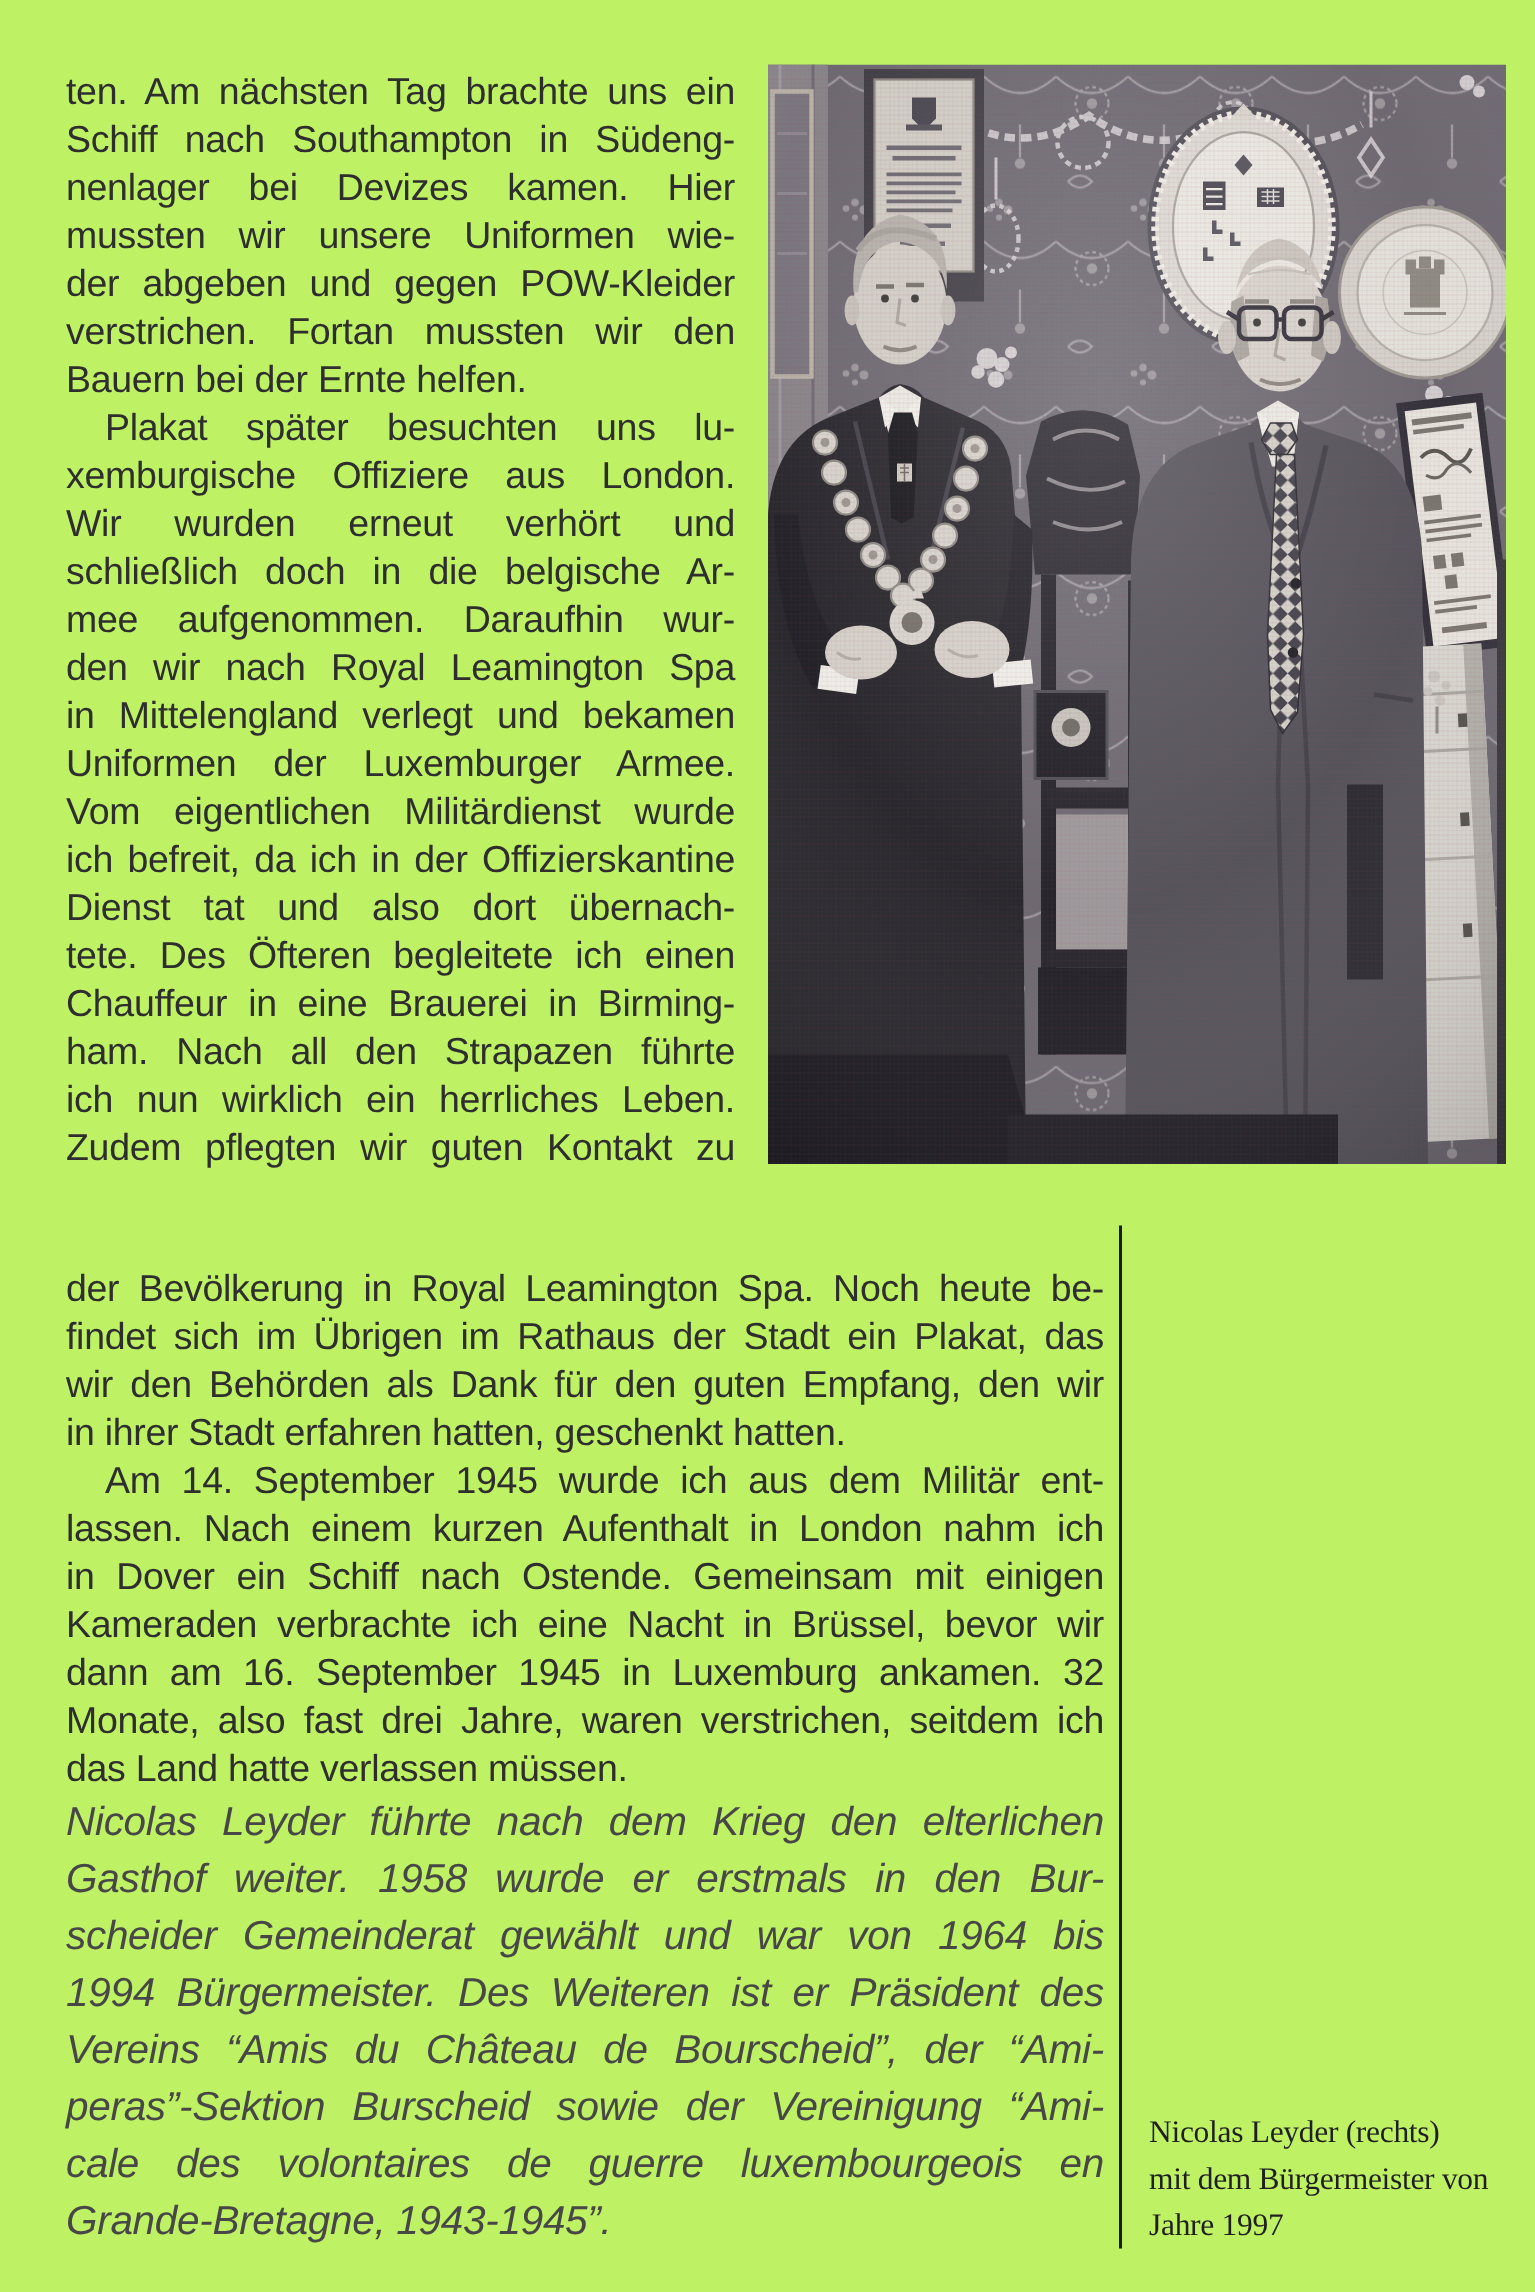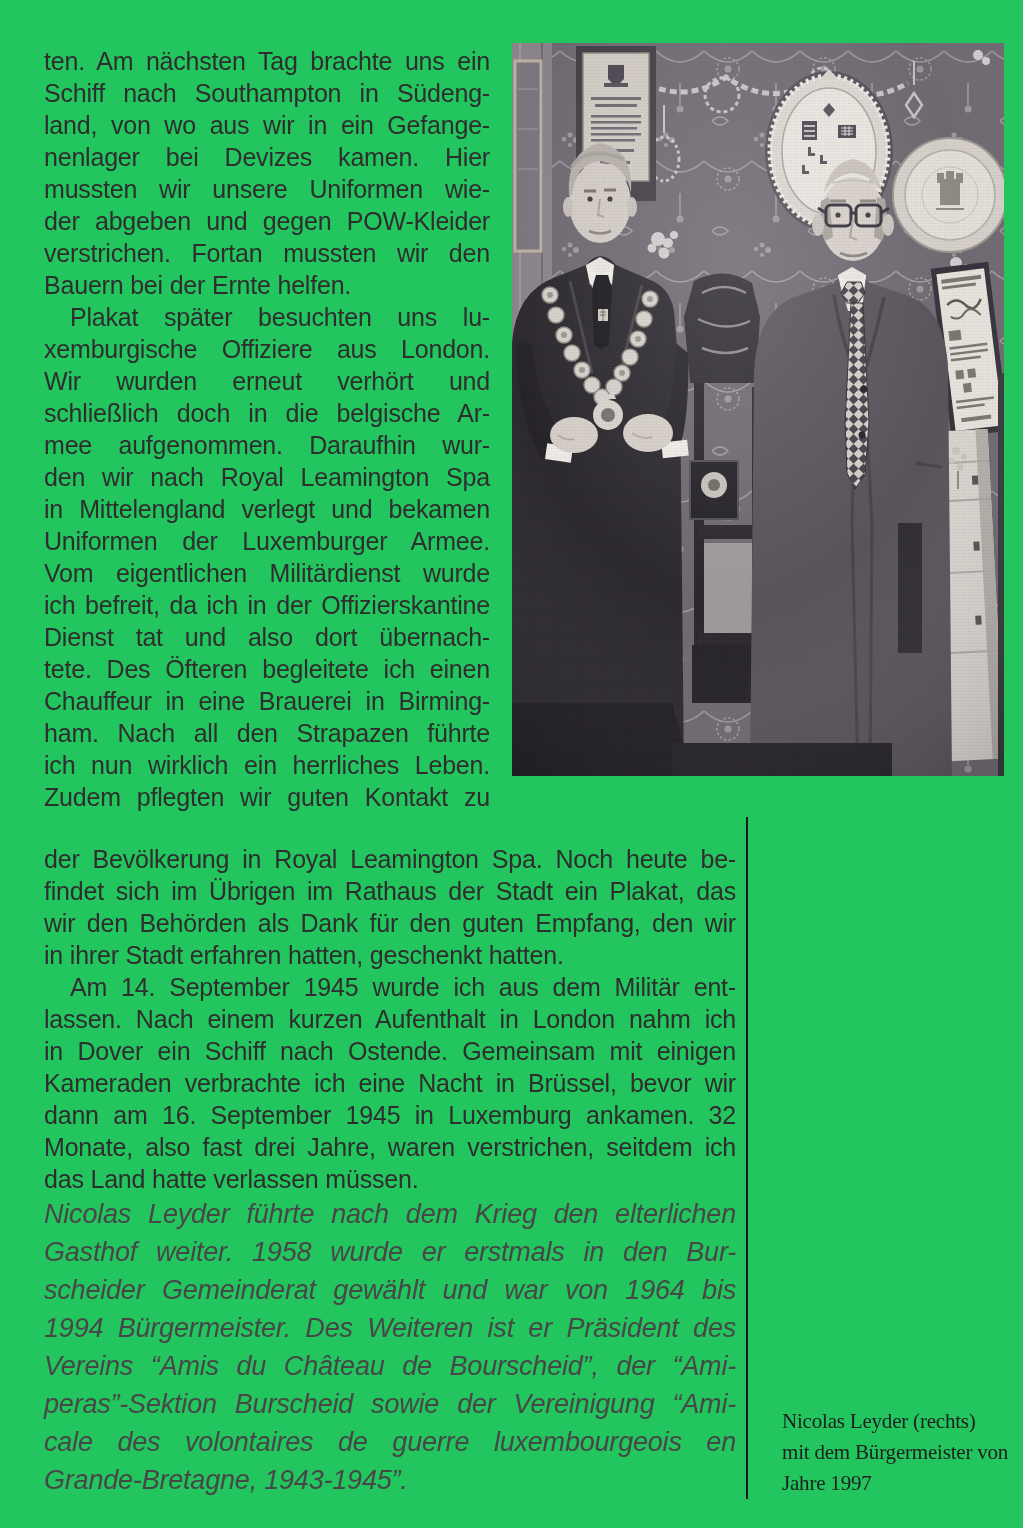--- a/index.html
+++ b/index.html
@@ -1,19 +1,19 @@
 <!DOCTYPE html>
 <html><head>
 <meta charset="utf-8">
 <style>
   html,body { margin:0; padding:0; }
   body { background:#e9e7e3; }
   .page {
     position:relative; width:1023px; height:1528px; margin:0 auto;
-    background:#22c55e; overflow:hidden;
+    background:#bef264; overflow:hidden;
     font-family:"Liberation Sans", sans-serif; color:#2e2e2e;
   }
   
   .top-section { position:absolute; left:44px; top:45px; display:flex; }
   .col-text { width:446px; font-size:25px; line-height:32px; letter-spacing:-0.2px; }
   .photo-wrap { width:492px; height:733px; margin-left:22px; margin-top:-2px; position:relative; flex:none; }
   .photo-wrap svg { display:block; }
   .photo-wrap::after { 
     content:""; position:absolute; inset:0; pointer-events:none;
     background-image:
@@ -27,33 +27,32 @@
   .divider { width:2px; height:682px; background:#1c1c1c; margin-left:10px; margin-top:4px; flex:none; }
   .caption-col {
     margin-left:18px; padding-top:5px;
     font-family:"Liberation Serif", serif; font-size:21px; line-height:31px;
     letter-spacing:-0.2px; color:#1f1f1f;
   }
   
   .jline { text-align:justify; text-align-last:justify; }
   .jline.last { text-align-last:left; }
   .jline.indent { text-indent:26px; }
-  .cap-line { white-space:nowrap;margin-left:16px; }
+  .cap-line { white-space:nowrap; }
 </style>
 </head>
 <body>
 
 <div class="page">
 
   <div class="top-section">
     <div class="col-text">
       <div>
           <div class="jline">ten. Am nächsten Tag brachte uns ein</div>
           <div class="jline">Schiff nach Southampton in Südeng-</div>
-          <div class="jline">land, von wo aus wir in ein Gefange-</div>
           <div class="jline">nenlager bei Devizes kamen. Hier</div>
           <div class="jline">mussten wir unsere Uniformen wie-</div>
           <div class="jline">der abgeben und gegen POW-Kleider</div>
           <div class="jline">verstrichen. Fortan mussten wir den</div>
           <div class="jline last">Bauern bei der Ernte helfen.</div>
         </div>
       <div>
           <div class="jline indent">Plakat später besuchten uns lu-</div>
           <div class="jline">xemburgische Offiziere aus London.</div>
           <div class="jline">Wir wurden erneut verhört und</div>

